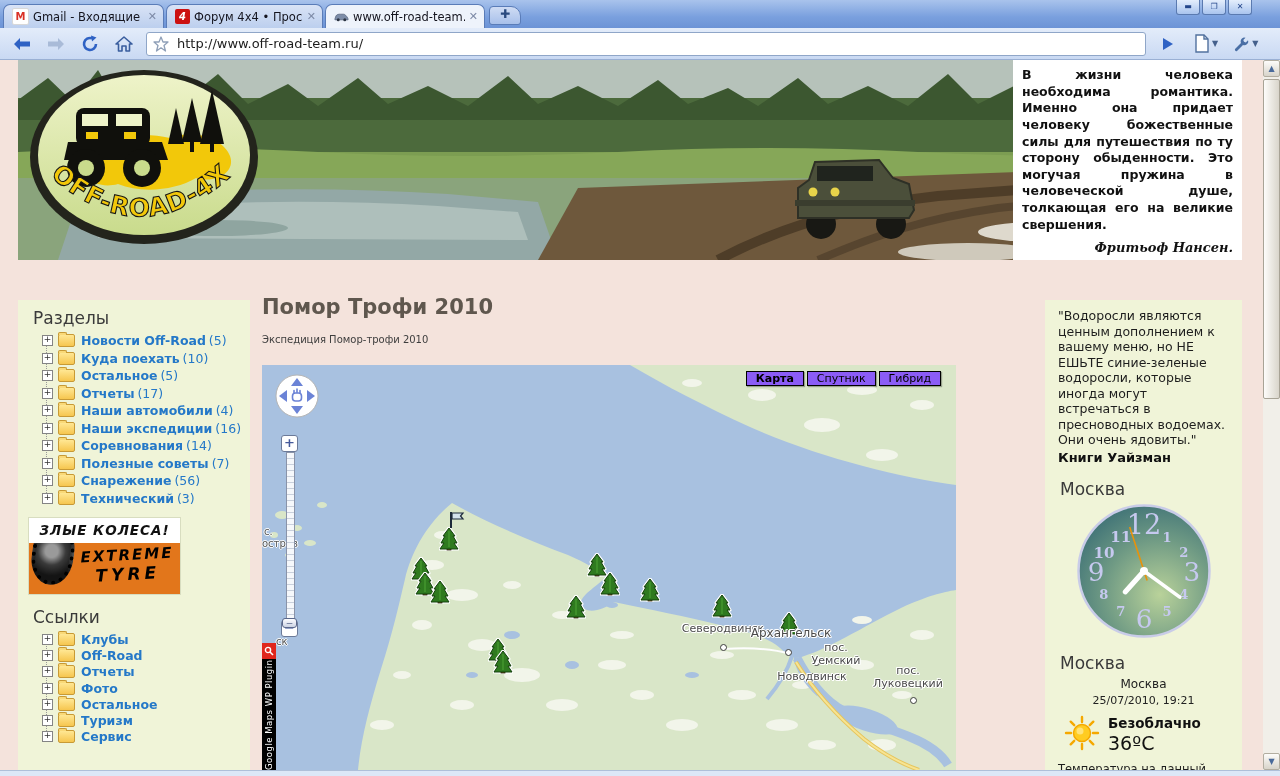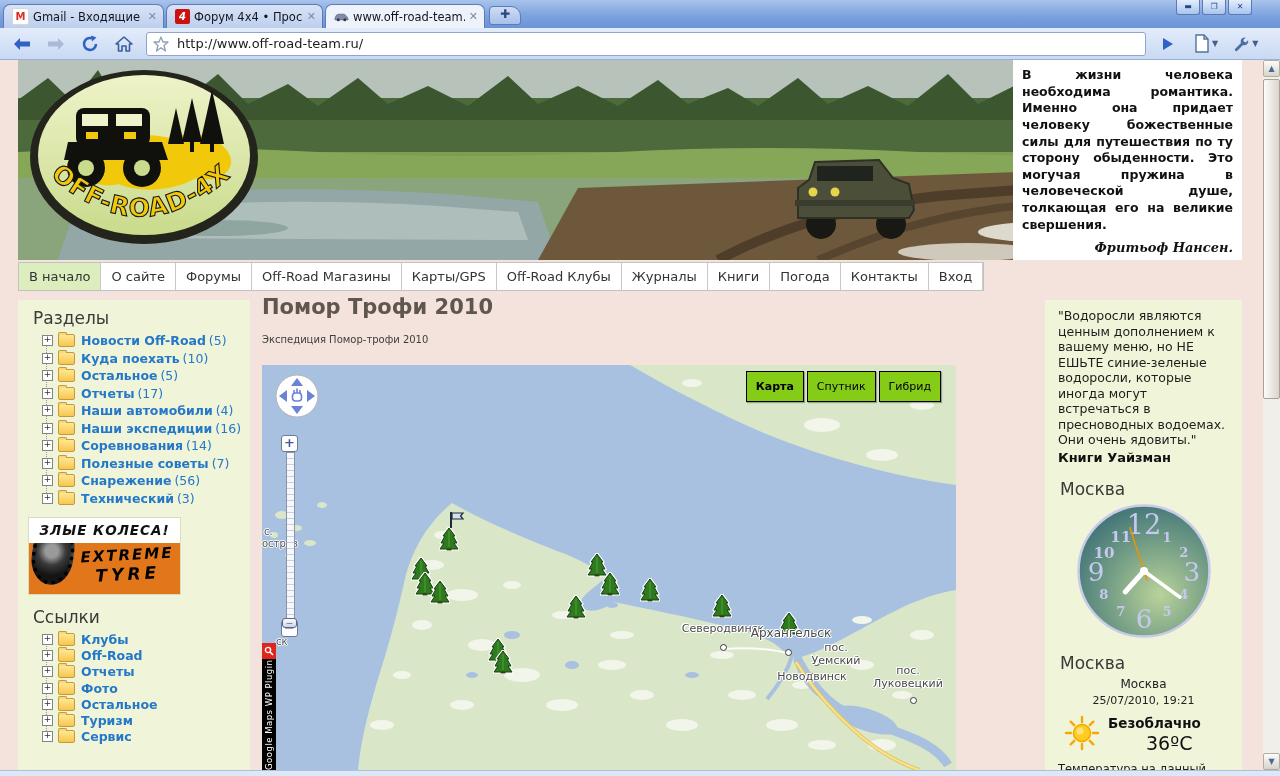--- a/index.html
+++ b/index.html
@@ -80,21 +80,21 @@
 
   
   #map{position:absolute;left:7px;top:73px;width:694px;height:405px;overflow:hidden;background:#a8c1e0;}
   #map svg.base{position:absolute;left:0;top:0;}
   .map-label{position:absolute;color:#4a4a4a;white-space:pre-line;text-align:center;transform:translateX(-50%);
     text-shadow:1px 0 #fff,-1px 0 #fff,0 1px #fff,0 -1px #fff,1px 1px #fff,-1px -1px #fff;line-height:1.15;}
   .map-frag{position:absolute;color:#555;font-size:10px;text-shadow:1px 0 #fff,-1px 0 #fff,0 1px #fff,0 -1px #fff;}
   .town-dot{position:absolute;width:5px;height:5px;border-radius:50%;background:#fff;border:1.4px solid #3c3c3c;box-sizing:content-box;}
   .marker{position:absolute;}
   .maptype{position:absolute;top:6px;right:15px;display:flex;gap:3px;}
-  .mt-btn{background:#84cc16;border:1px solid #000;font-size:11px;padding:8px 9px;color:#000;box-shadow:1px 1px 1px rgba(0,0,0,.3);}
+  .mt-btn{background:#8b5cf6;border:1px solid #000;font-size:11px;padding:0 9px;color:#000;box-shadow:1px 1px 1px rgba(0,0,0,.3);}
   .mt-btn.selected{font-weight:bold;border-width:1px;}
   .panctl{position:absolute;left:12px;top:8px;}
   .zoomctl{position:absolute;left:19px;top:70px;width:18px;}
   .zbtn{width:17px;height:17px;background:#fff;border:1px solid #6b7a99;border-radius:3px;box-sizing:border-box;
     color:#44599a;font-size:13px;line-height:14px;text-align:center;font-weight:bold;}
   .ztrack{margin:0 auto;width:9px;height:168px;border:1px solid #8a93a8;background:repeating-linear-gradient(#f6f8fb 0 5px,#c9d0dc 5px 6px);box-sizing:border-box;}
   .zhandle{position:absolute;left:1px;top:183px;width:15px;height:10px;background:linear-gradient(#fdfdff,#cdd4e4);
     border:1px solid #5a688c;border-radius:3px;box-sizing:border-box;}
   .zhandle::after{content:"−";display:block;text-align:center;font-size:9px;line-height:8px;color:#5a688c;}
   .wp-plugin{position:absolute;left:0;top:278px;width:14px;height:127px;background:#000;}
@@ -105,21 +105,21 @@
   
   .rq{font-size:12.5px;color:#1d1d1d;line-height:1.24;}
   .rq-author{font-size:13px;font-weight:bold;color:#111;margin-top:2px;}
   .r-h{font-size:17px;color:#3a3a3a;margin:14px 0 2px 2px;font-weight:400;}
   .clock-wrap{text-align:center;margin-top:4px;}
   .w-city{text-align:center;font-size:12px;color:#222;margin-top:4px;}
   .w-date{text-align:center;font-size:11px;color:#222;margin-top:3px;}
   .w-cond{display:flex;align-items:flex-start;margin:8px 0 0 6px;}
   .w-cond-col{margin-left:8px;}
   .w-cond-name{font-size:13.5px;font-weight:bold;color:#111;}
-  .w-temp{font-size:19px;color:#111;margin-top:1px;margin-left:38px;}
+  .w-temp{font-size:19px;color:#111;margin-top:1px;}
   .w-det{font-size:11.5px;color:#1d1d1d;margin-top:2px;line-height:1.14;}
   .w-det.first{margin-top:9px;}
 
   
   .vscroll{position:absolute;left:1263px;top:60px;width:17px;height:710px;background:#f1efe9;}
   .sc-btn{position:absolute;left:0;width:17px;height:17px;background:linear-gradient(#fdfcfa,#d8d4ca);
     border:1px solid #b2ada0;box-sizing:border-box;border-radius:2px;color:#4a6a9a;font-size:8px;text-align:center;line-height:15px;}
   .sc-thumb{position:absolute;left:0;top:19px;width:17px;height:320px;background:linear-gradient(90deg,#fdfcfa,#d9d5cb);
     border:1px solid #a8a396;box-sizing:border-box;border-radius:2px;}
   .bottom-strip{position:absolute;left:0;top:770px;width:1280px;height:6px;background:#dce7f7;border-top:1px solid #aebfd9;box-sizing:border-box;}
@@ -284,33 +284,20 @@
       <text font-family="DejaVu Sans, sans-serif" font-size="25" font-weight="bold" fill="#f2c80a" stroke="#141414" stroke-width="1.1" letter-spacing="1">
         <textPath href="#arc" startOffset="0">OFF-ROAD-4X4.RU</textPath>
       </text>
     </svg>
     <div class="hdr-quote">
       <span>В жизни человека необходима романтика. Именно она придает человеку божественные силы для путешествия по ту сторону обыденности. Это могучая пружина в человеческой душе, толкающая его на великие свершения.</span>
       <div class="author">Фритьоф Нансен.</div>
     </div>
   </div>
 
-  <div class="nav">
-    <div class="nav-item active">В начало</div>
-    <div class="nav-item">О сайте</div>
-    <div class="nav-item">Форумы</div>
-    <div class="nav-item">Off-Road Магазины</div>
-    <div class="nav-item">Карты/GPS</div>
-    <div class="nav-item">Off-Road Клубы</div>
-    <div class="nav-item">Журналы</div>
-    <div class="nav-item">Книги</div>
-    <div class="nav-item">Погода</div>
-    <div class="nav-item">Контакты</div>
-    <div class="nav-item">Вход</div>
-  </div>
 
   <div class="sb" id="sb-left">
     <div class="sb-h">Разделы</div>
     <div class="tree-list">
       <div class="trow">
           <span class="expander">+</span>
           <span class="folder"></span>
           <a class="tlink"><span>Новости Off-Road</span><span class="count">(5)</span></a>
         </div>
       <div class="trow">

